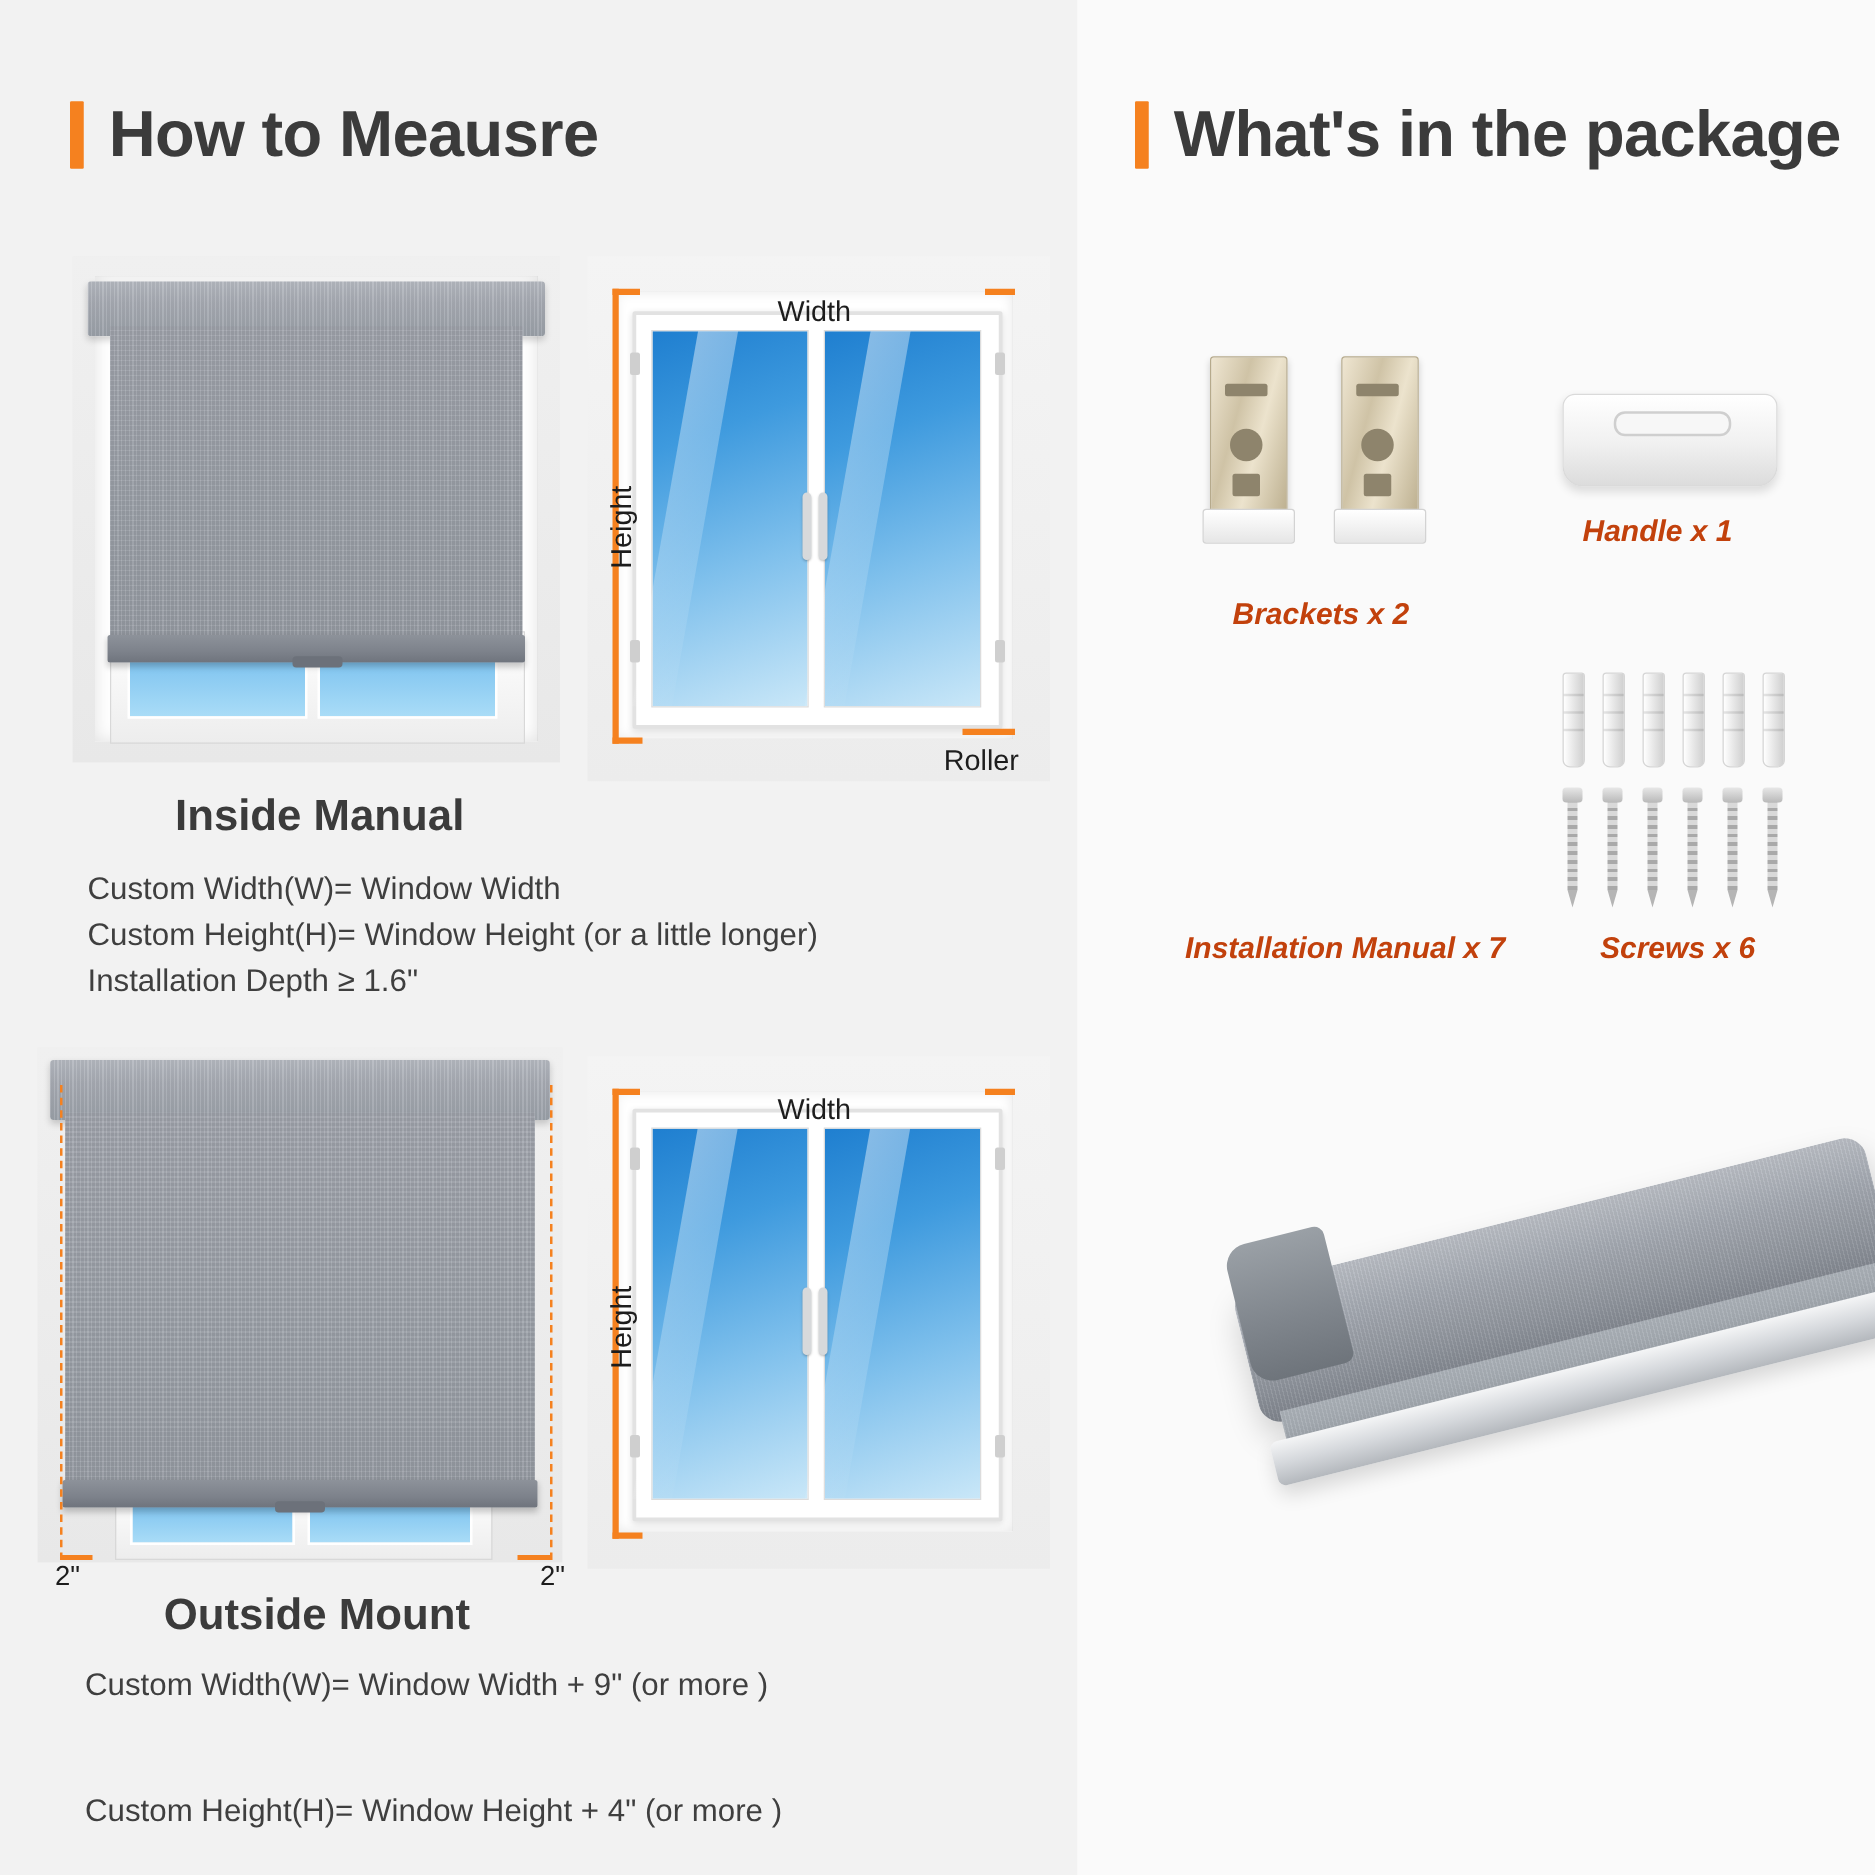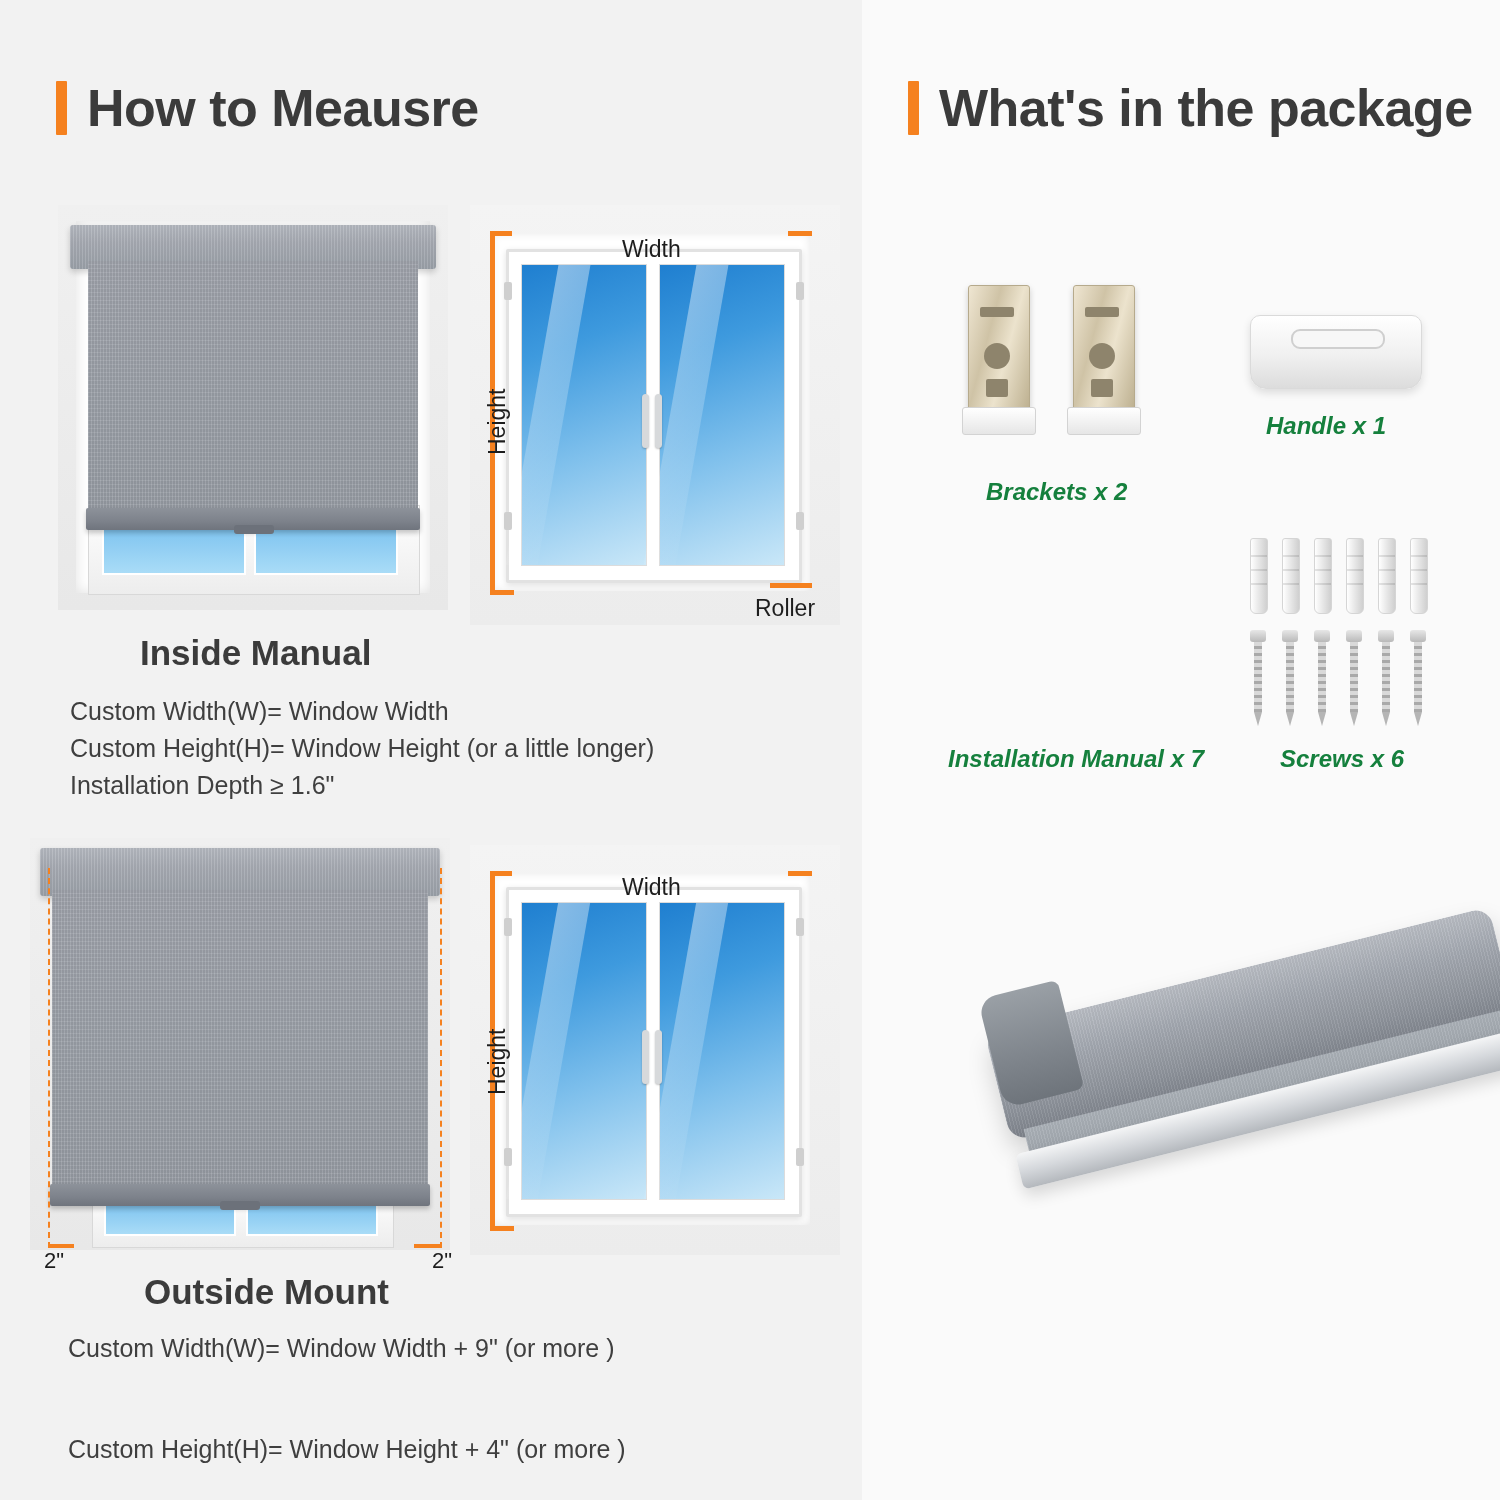--- a/index.html
+++ b/index.html
@@ -194,21 +194,21 @@
     font-size: 22px;
     color: #1d1d1d;
   }
 
   
   .pkg-label {
     position: absolute;
     font-size: 24px;
     font-style: italic;
     font-weight: bold;
-    color: #15803d;
+    color: #c2410c;
     white-space: nowrap;
   }
   .pkg-label.big { font-size: 27px; }
 
   
   .bracket {
     position: absolute;
     width: 72px; height: 150px;
   }
   .bracket .body {
@@ -443,21 +443,21 @@
         <div class="hinge" style="right:-5px; top:258px;"></div>
       </div>
       <div class="orange-edge" style="left:20px; top:26px; width:5px; height:360px;"></div>
       <div class="orange-edge" style="left:20px; top:26px; width:22px; height:5px;"></div>
       <div class="orange-edge" style="left:318px; top:26px; width:24px; height:5px;"></div>
       <div class="orange-edge" style="left:20px; top:381px; width:24px; height:5px;"></div>
       <div class="dim-label" style="left:152px; top:29px;">Width</div>
       <div class="dim-label vert" style="left:14px; top:250px;">Height</div>
     </div>
 
-    <div class="mount-title" style="left:144px; top:1272px;">Outside Mount</div>
+    <div class="mount-title" style="left:131px; top:1272px;">Outside Mount</div>
     <div class="spec-line" style="left:68px; top:1334px;">Custom Width(W)= Window Width + 9" (or more )</div>
     <div class="spec-line" style="left:68px; top:1435px;">Custom Height(H)= Window Height + 4" (or more )</div>
   </div>
 
   <div class="right-panel">
 
     <div class="heading" id="heading-package" style="left:46px; top:78px;">
       <span class="bar"></span>
       <span class="htext">What's in the package</span>
     </div>

